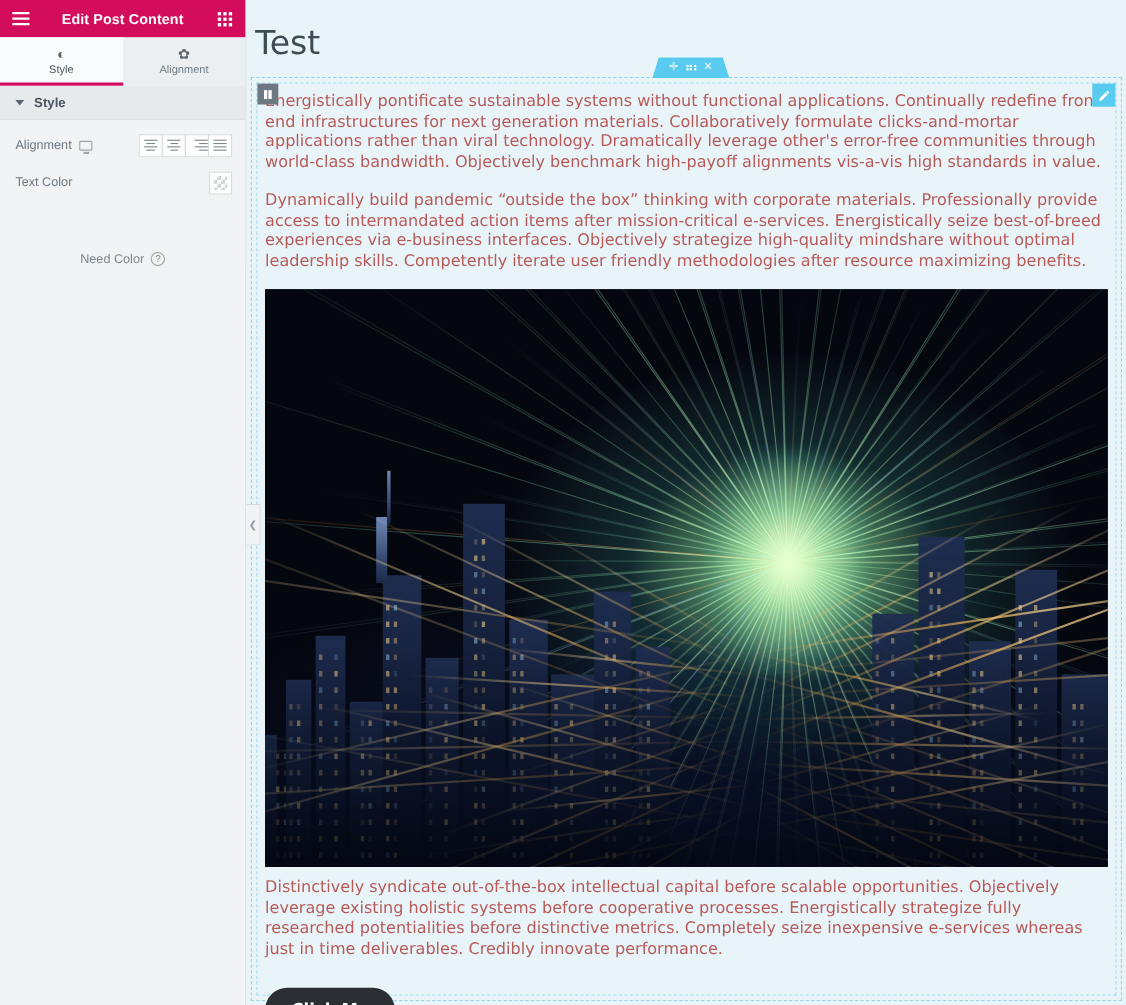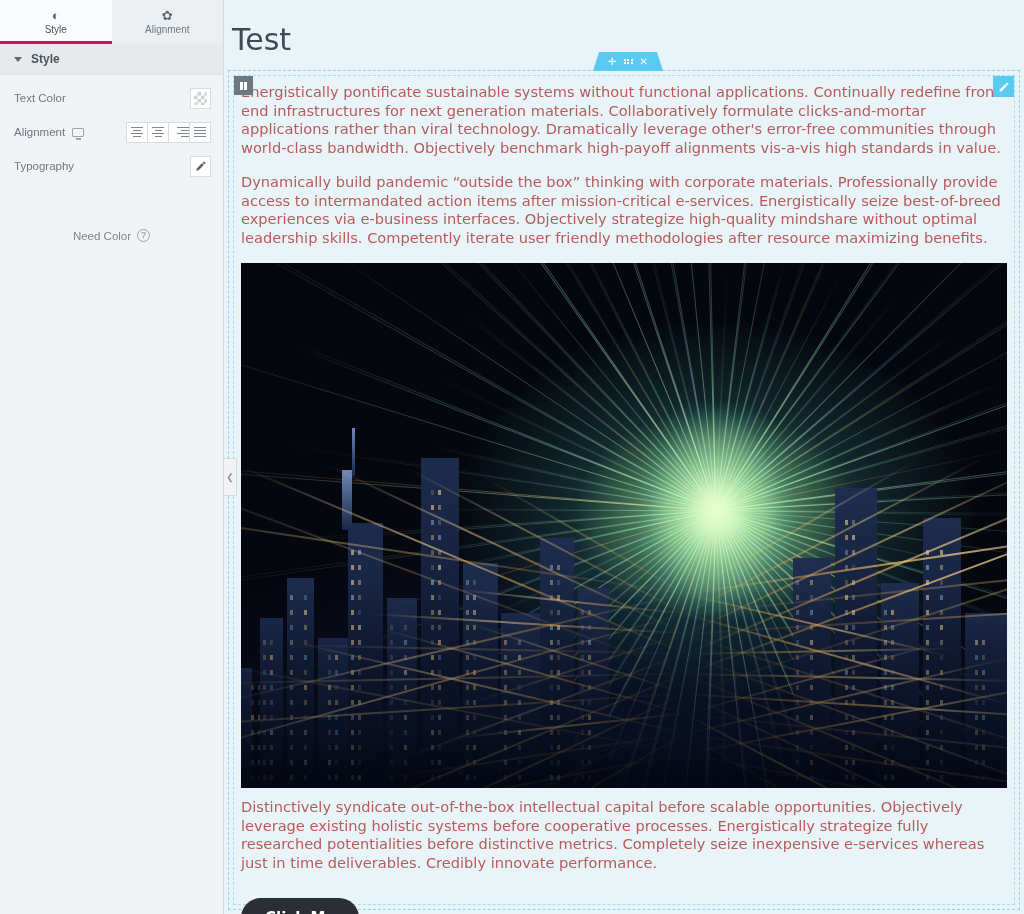--- a/index.html
+++ b/index.html
@@ -277,47 +277,63 @@
     font-family: "DejaVu Sans", sans-serif;
   }
 </style>
 </head>
 <body>
 
 <div id="app">
 
   <aside id="sidebar">
 
+    <div class="panel-header">
+      <div class="hdr-icon">
+        <span class="hamburger">
+            <i></i>
+            <i></i>
+            <i></i>
+          </span>
+      </div>
+      <div class="hdr-title">Edit Post Content</div>
+      <div class="hdr-icon">
+        <span class="grid-icon">
+            <i></i>
+            <i></i>
+            <i></i>
+            <i></i>
+            <i></i>
+            <i></i>
+            <i></i>
+            <i></i>
+            <i></i>
+          </span>
+      </div>
+    </div>
 
     <div class="tabs">
       <div class="tab active">
         <span class="tab-ico">◐</span>
         <span class="tab-label">Style</span>
       </div>
       <div class="tab">
         <span class="tab-ico">✿</span>
         <span class="tab-label">Alignment</span>
       </div>
     </div>
 
     <div class="section-head">
       <span class="caret"></span>
       <span class="sec-title">Style</span>
     </div>
 
     <div class="controls">
 
       <div class="ctl-row">
-        <span class="ctl-label">Text Color</span>
-        <span class="swatch">
-          <span class="checker"></span>
-        </span>
-      </div>
-
-      <div class="ctl-row">
         <span class="ctl-label">
           <span>Alignment</span>
           <span class="screen-ico"></span>
         </span>
         <span class="align-group">
           <span class="align-btn al-l">
               <i></i>
               <i></i>
               <i></i>
               <i></i>
@@ -337,27 +353,26 @@
           <span class="align-btn al-j">
               <i></i>
               <i></i>
               <i></i>
               <i></i>
             </span>
         </span>
       </div>
 
       <div class="ctl-row">
-        <span class="ctl-label">Typography</span>
-        <span class="pencil-btn">
-          <svg width="12" height="12" viewBox="0 0 24 24">
-            <path d="M3 17.25V21h3.75L17.8 9.94l-3.75-3.75L3 17.25zM20.7 7.04a1 1 0 0 0 0-1.41l-2.34-2.34a1 1 0 0 0-1.41 0l-1.83 1.83 3.75 3.75 1.83-1.83z" fill="#5b6670"></path>
-          </svg>
+        <span class="ctl-label">Text Color</span>
+        <span class="swatch">
+          <span class="checker"></span>
         </span>
       </div>
+
 
       <div class="need-help">
         <span>Need Color</span>
         <span class="qmark">?</span>
       </div>
 
     </div>
   </aside>
 
   <div id="collapse-handle">

